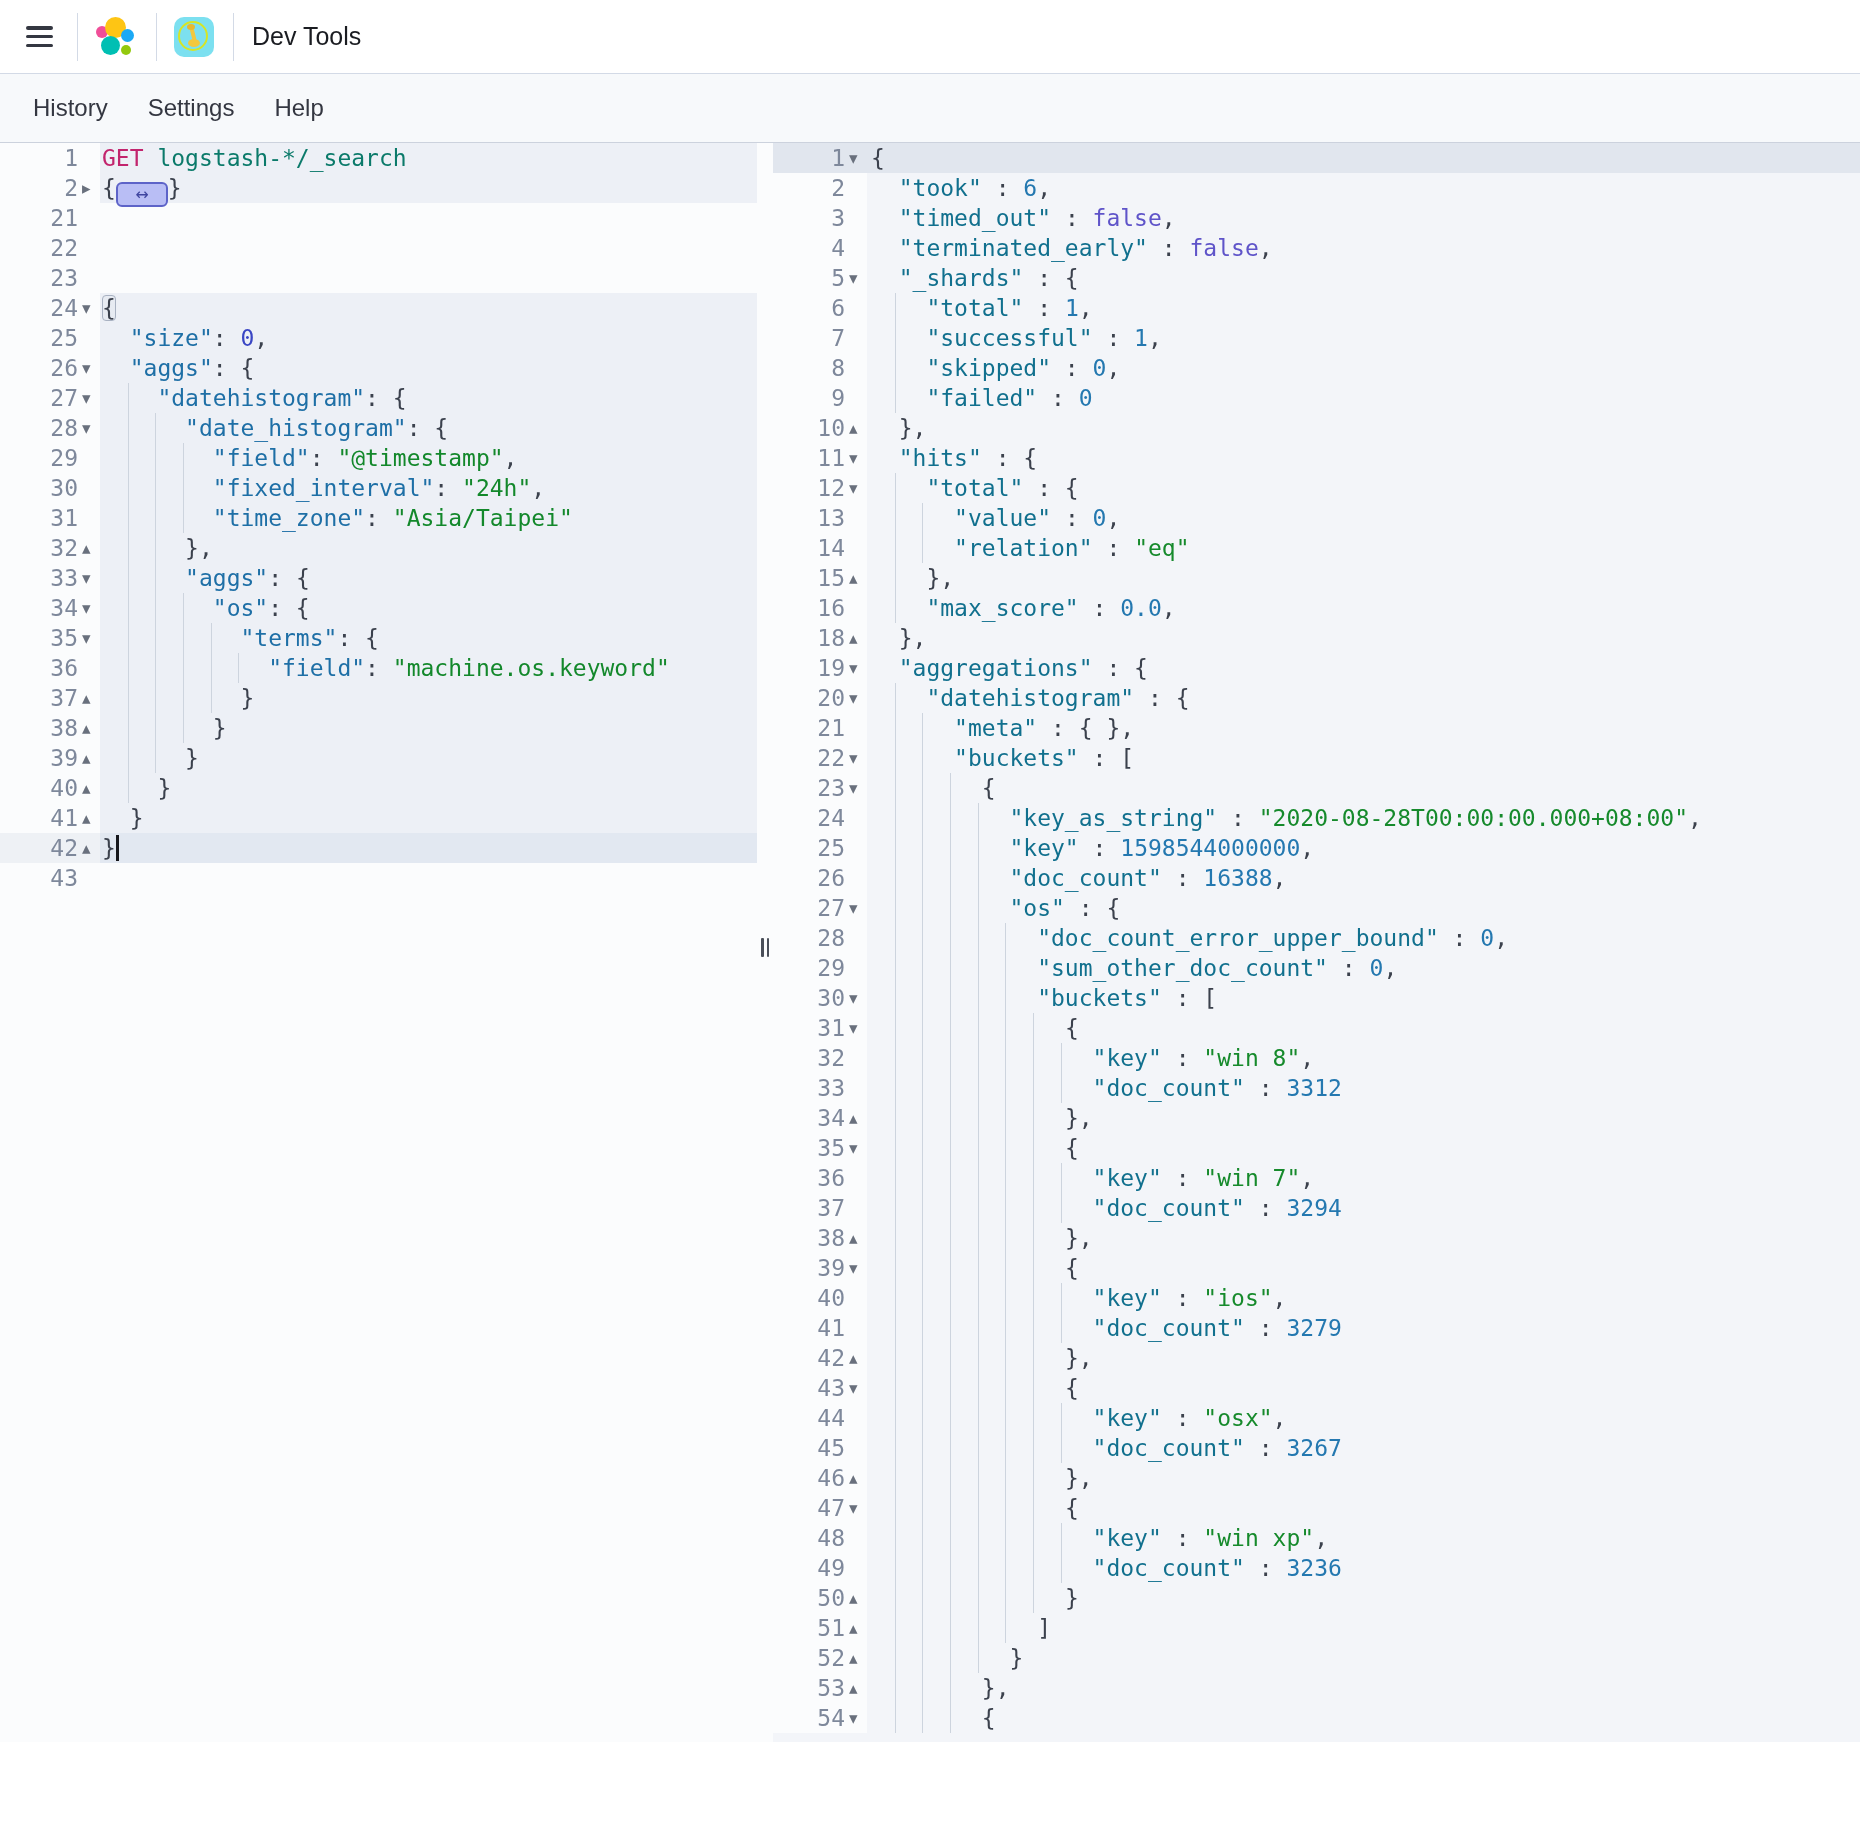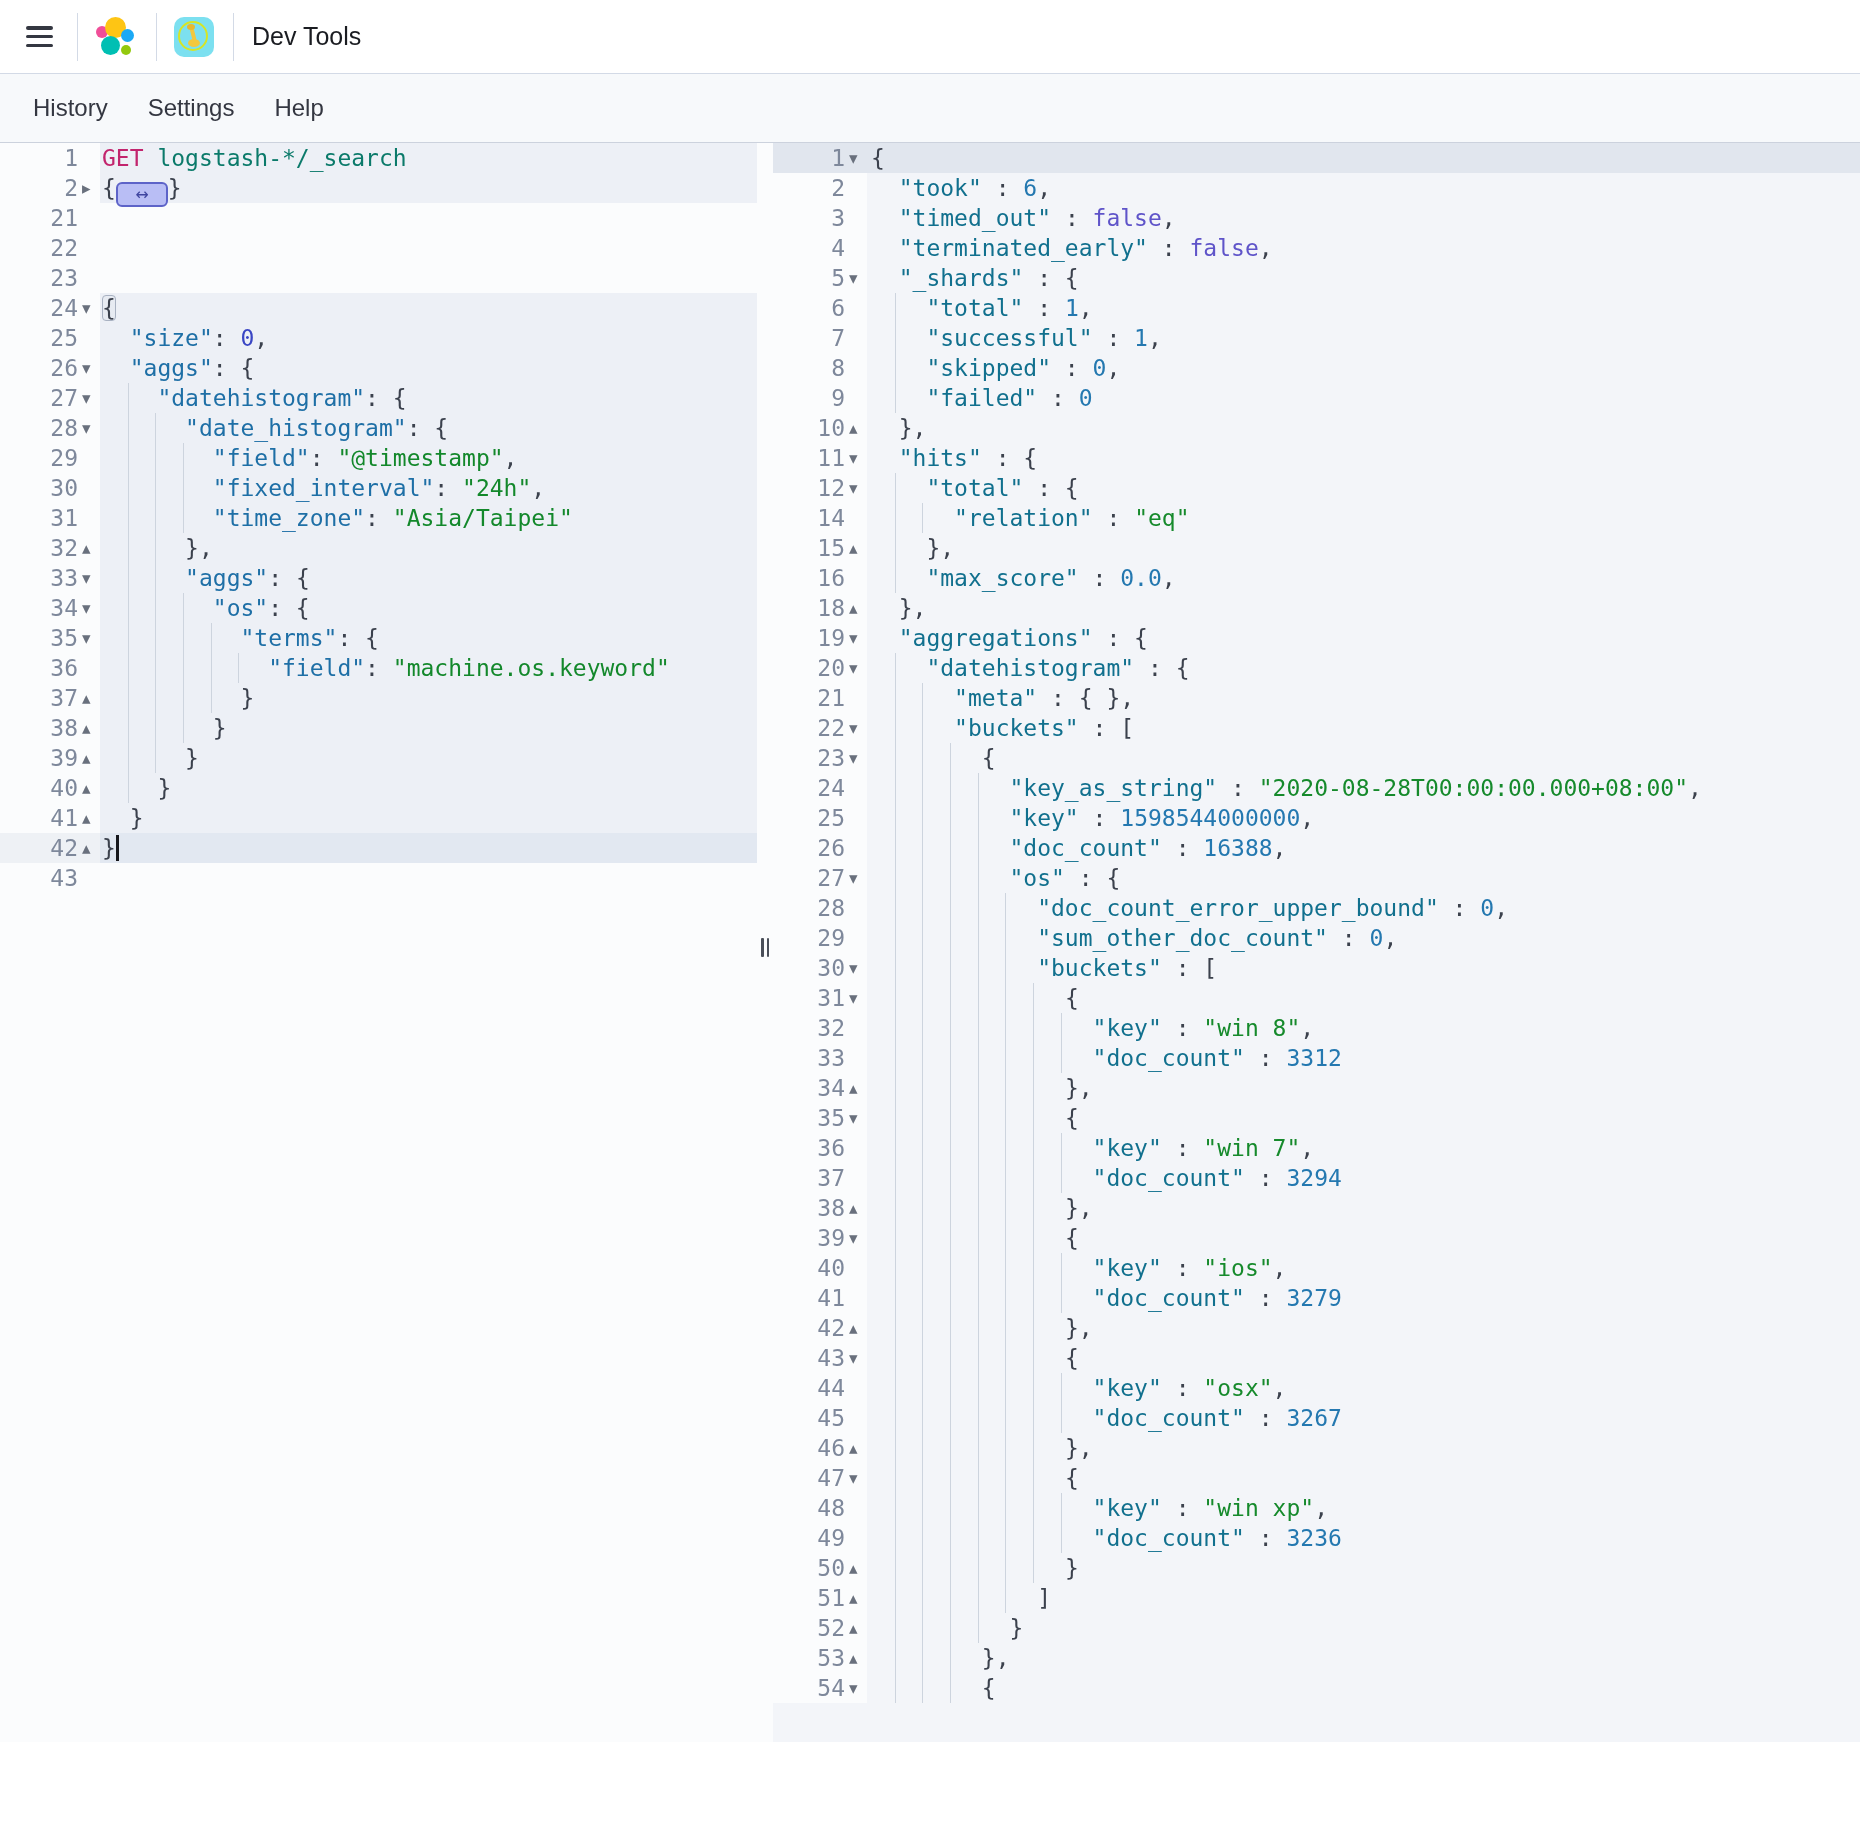--- a/index.html
+++ b/index.html
@@ -392,20 +392,27 @@
         </div>
         <div class="row">
           <div class="gut">
             <span class="num">12</span>
             <span class="fold">▾</span>
           </div>
           <div class="code"><i class="g" style="left: 2ch;"></i>    <span class="tk-k">"total"</span><span class="tk-p"> : {</span></div>
         </div>
         <div class="row">
           <div class="gut">
+            <span class="num">13</span>
+            <span class="fold"></span>
+          </div>
+          <div class="code"><i class="g" style="left: 2ch;"></i><i class="g" style="left: 4ch;"></i>      <span class="tk-k">"value"</span><span class="tk-p"> : </span><span class="tk-n">0</span><span class="tk-p">,</span></div>
+        </div>
+        <div class="row">
+          <div class="gut">
             <span class="num">14</span>
             <span class="fold"></span>
           </div>
           <div class="code"><i class="g" style="left: 2ch;"></i><i class="g" style="left: 4ch;"></i>      <span class="tk-k">"relation"</span><span class="tk-p"> : </span><span class="tk-s">"eq"</span></div>
         </div>
         <div class="row">
           <div class="gut">
             <span class="num">15</span>
             <span class="fold">▴</span>
           </div>

